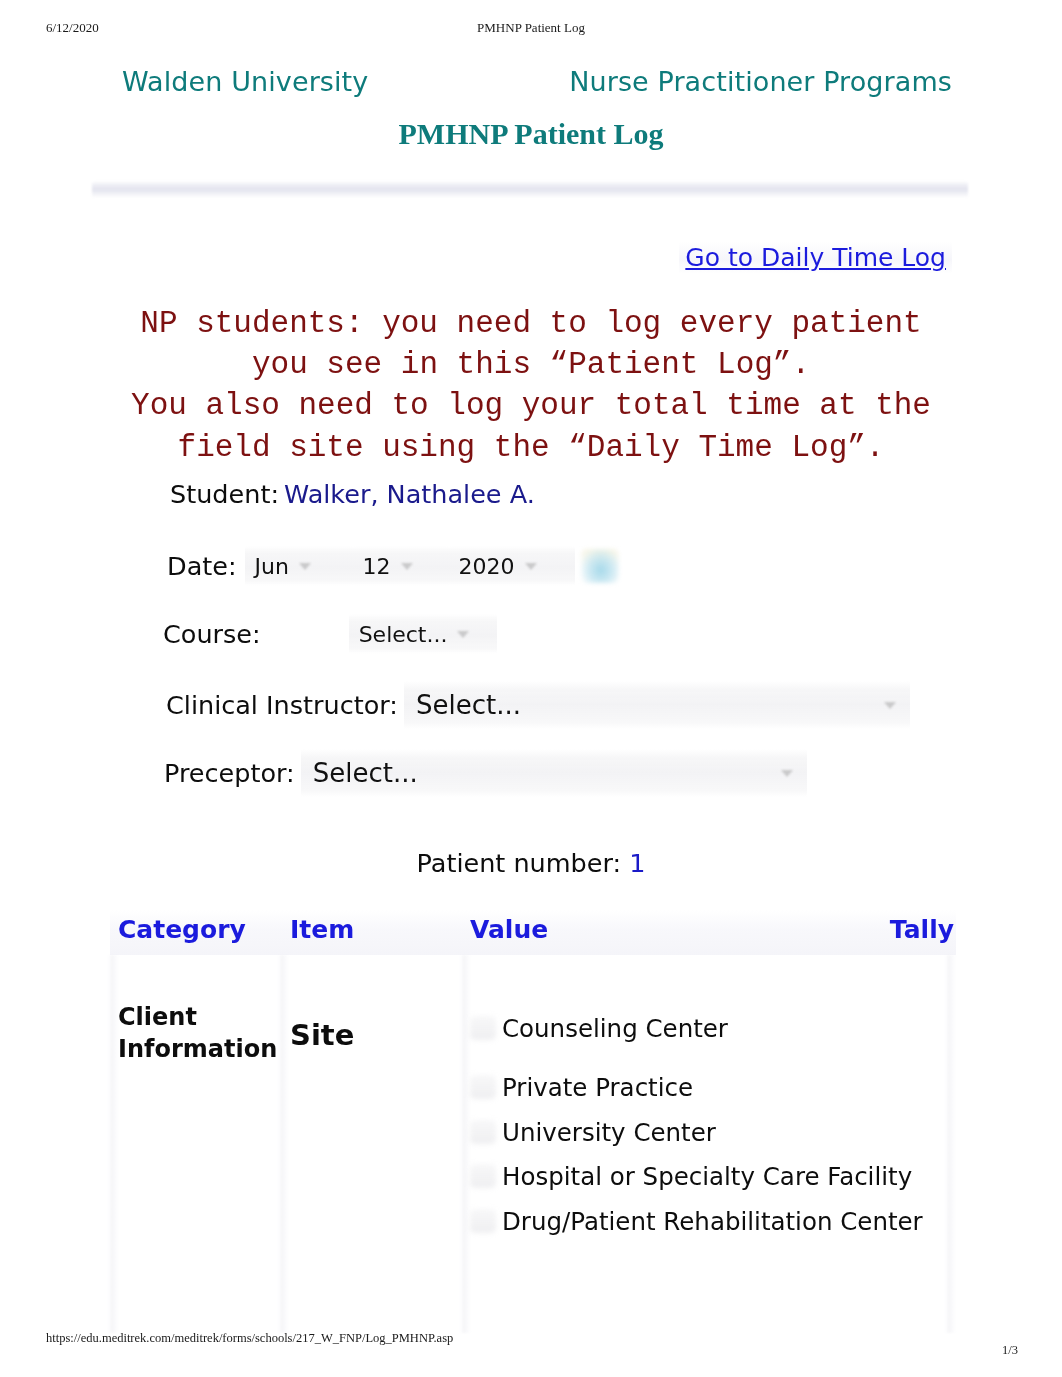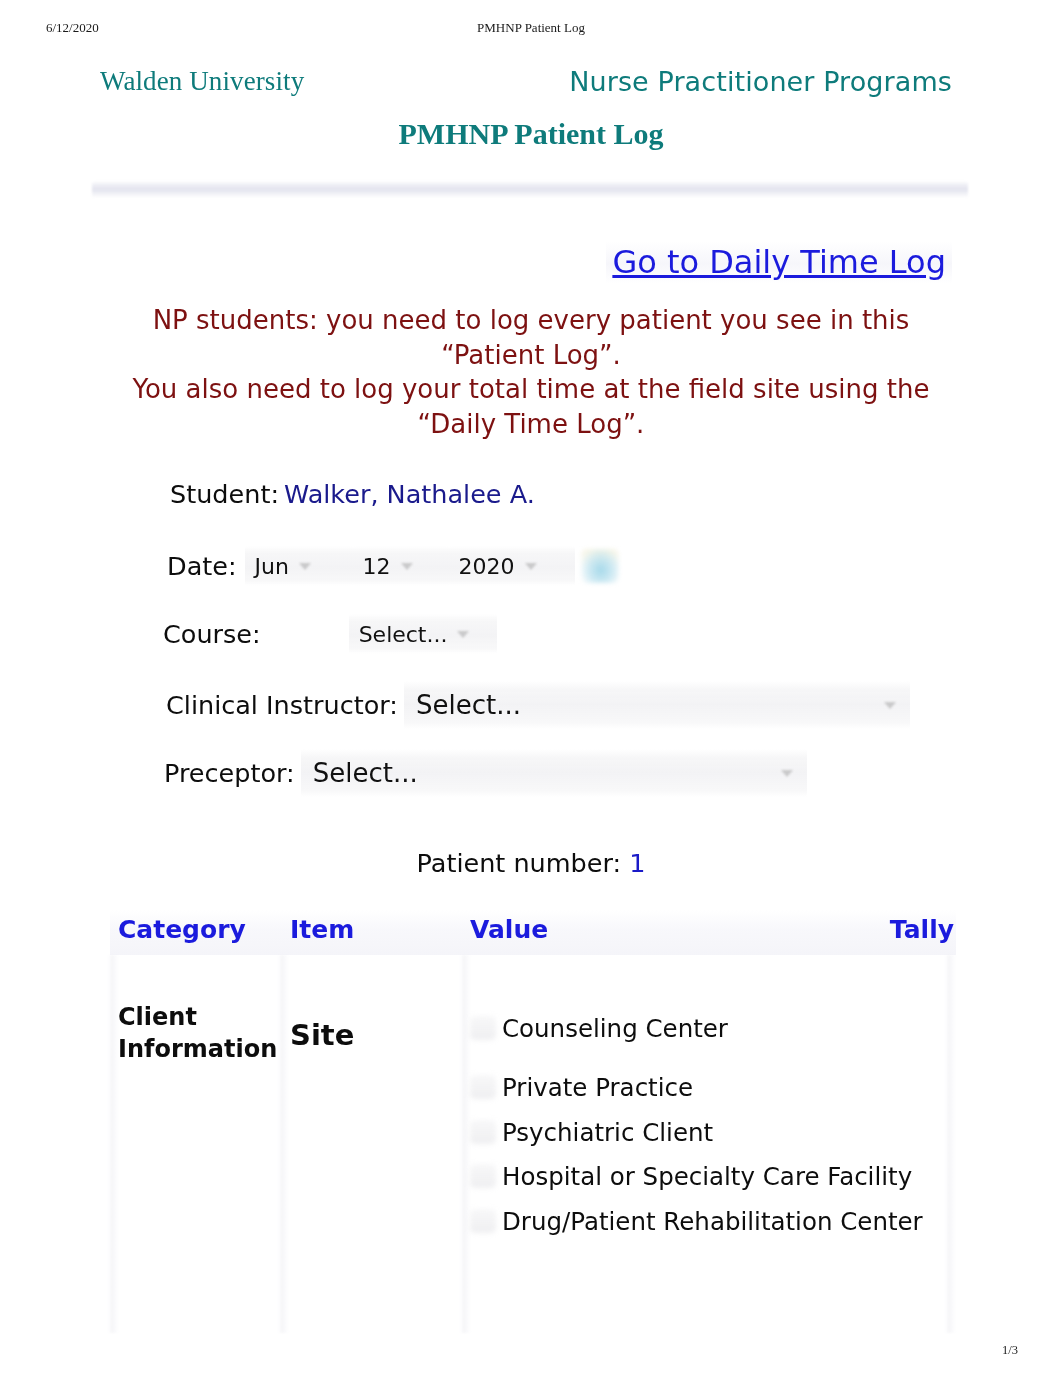--- a/index.html
+++ b/index.html
@@ -77,21 +77,21 @@
   }
   .brand-left, .brand-right {
     position: absolute;
     top: 0;
     color: #0e7b7b;
     font-size: 27px;
     font-weight: 400;
     letter-spacing: 0.1px;
     white-space: nowrap;
   }
-  .brand-left { left: 4px; font-family: Liberation Serif, serif; }
+  .brand-left { left: 26px; }
   .brand-right { right: 14px; }
 
   .doc-title {
     position: absolute;
     top: 117px;
     left: 0;
     width: 1062px;
     text-align: center;
     font-family: "Liberation Serif", serif;
     font-weight: bold;
@@ -112,36 +112,37 @@
         rgba(232,233,242,0.5) 78%,
         rgba(255,255,255,0) 100%);
     border-radius: 3px;
     filter: blur(1.1px);
   }
 
   .daily-link {
     position: absolute;
     top: 241px;
     right: 110px;
-    font-size: 32px;
+    font-size: 25px;
     color: #1b1bdd;
     white-space: nowrap;
     background: linear-gradient(to bottom, rgba(248,248,252,0) 0%, rgba(245,245,250,0.9) 55%, rgba(250,250,253,0) 100%);
     padding: 2px 6px;
   }
 
   .notice {
     position: absolute;
     top: 303px;
     left: 110px;
     width: 842px;
     text-align: center;
     color: #7d1111;
-    font-size: 26px;
+    font-size: 31px;
     line-height: 1.33;
+    font-family: Liberation Mono, monospace;
   }
 
   
   .form-block {
     position: absolute;
     top: 479px;
     left: 0;
     width: 1062px;
   }
   .form-label {
@@ -412,32 +413,33 @@
       <div class="cell-item">Site</div>
 
       <div class="cell-value">
         <div class="opt">
           <span class="opt-box"></span><span class="opt-label">Counseling Center</span>
         </div>
         <div class="opt">
           <span class="opt-box"></span><span class="opt-label">Private Practice</span>
         </div>
         <div class="opt">
-          <span class="opt-box"></span><span class="opt-label">Psychiatric Client</span>
+          <span class="opt-box"></span><span class="opt-label">University Center</span>
         </div>
         <div class="opt">
           <span class="opt-box"></span><span class="opt-label">Hospital or Specialty Care Facility</span>
         </div>
         <div class="opt">
           <span class="opt-box"></span><span class="opt-label">Drug/Patient Rehabilitation Center</span>
         </div>
       </div>
 
       <div class="cell-tally"></div>
     </div>
 
   </div>
 
 </div>
 
 <div class="print-footer">
+  <span class="pf-url">https://edu.meditrek.com/meditrek/forms/schools/217_W_FNP/Log_PMHNP.asp</span>
   <span class="pf-page">1/3</span>
 </div>
 
 </body></html>

